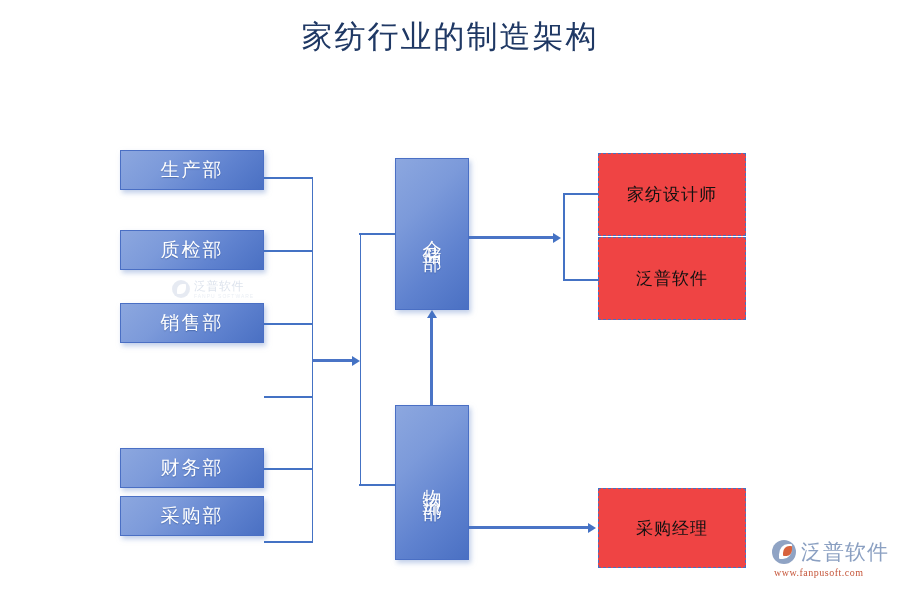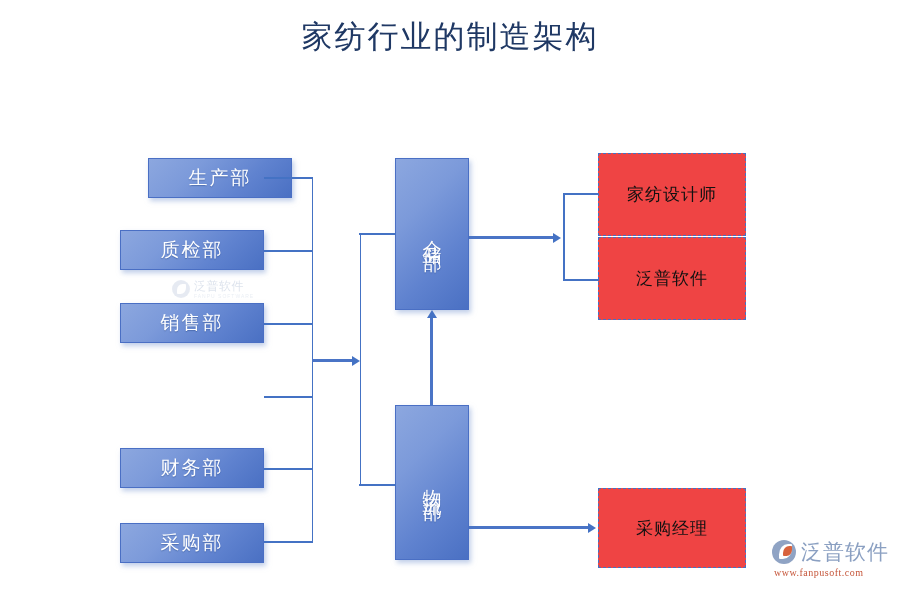--- a/index.html
+++ b/index.html
@@ -214,25 +214,25 @@
     white-space: nowrap;
   }
 </style>
 </head>
 <body>
 
 <div id="canvas">
 
   <div id="diagram-title">家纺行业的制造架构</div>
 
-  <div class="dept-box left" style="top:158px;margin-left:28px;">生产部</div>
+  <div class="dept-box left" style="top:150px;">生产部</div>
   <div class="dept-box left" style="top:230px;">质检部</div>
   <div class="dept-box left" style="top:303px;">销售部</div>
   <div class="dept-box left" style="top:448px;">财务部</div>
-  <div class="dept-box left" style="top:523px;">采购部</div>
+  <div class="dept-box left" style="top:496px;">采购部</div>
 
   <div class="dept-box center" id="box-warehouse">仓储部</div>
   <div class="dept-box center" id="box-logistics">物流部</div>
 
   <div class="role-box" style="top:153px; height:83px;">家纺设计师</div>
   <div class="role-box" style="top:237px; height:83px;">泛普软件</div>
   <div class="role-box" style="top:488px; height:80px;text-align:center;">采购经理</div>
 
   <div class="ln h" style="left:264px; top:177px; width:49px;"></div>
   <div class="ln h" style="left:264px; top:250px; width:49px;"></div>

